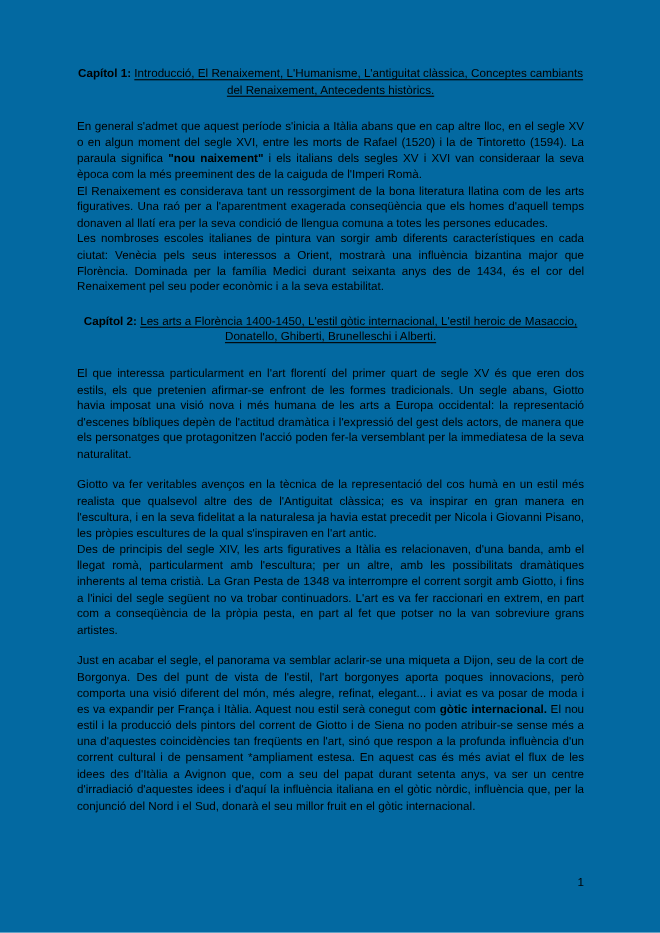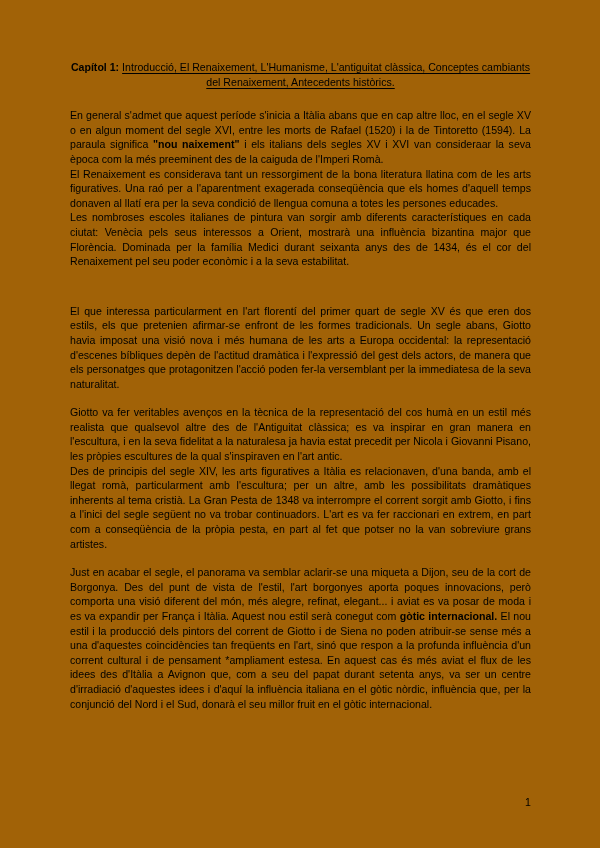--- a/index.html
+++ b/index.html
@@ -12,21 +12,21 @@
     width: 600px;
     height: 848px;
     font-family: "Liberation Sans", sans-serif;
     color: #000000;
     -webkit-font-smoothing: antialiased;
   }
   .page {
     position: relative;
     width: 600px;
     height: 848px;
-    background: #a16207;
+    background: #0369a1;
     box-sizing: border-box;
     overflow: hidden;
   }
   .content {
     position: absolute;
     left: 70px;
     top: 60px;
     width: 461px;
   }
   .heading {
@@ -79,20 +79,21 @@
     <div class="gap-lg"></div>
 
     <p class="body-par"><span>En general s'admet que aquest període s'inicia a Itàlia abans que en cap altre lloc, en el segle XV o en algun moment del segle XVI, entre les morts de Rafael (1520) i la de Tintoretto (1594). La paraula significa </span><b>"nou naixement"</b><span> i els italians dels segles XV i XVI van consideraar la seva època com la més preeminent des de la caiguda de l'Imperi Romà.</span></p>
 
     <p class="body-par">El Renaixement es considerava tant un ressorgiment de la bona literatura llatina com de les arts figuratives. Una raó per a l'aparentment exagerada conseqüència que els homes d'aquell temps donaven al llatí era per la seva condició de llengua comuna a totes les persones educades.</p>
 
     <p class="body-par">Les nombroses escoles italianes de pintura van sorgir amb diferents característiques en cada ciutat: Venècia pels seus interessos a Orient, mostrarà una influència bizantina major que Florència. Dominada per la família Medici durant seixanta anys des de 1434, és el cor del Renaixement pel seu poder econòmic i a la seva estabilitat.</p>
 
     <div class="gap-md"></div>
 
+    <div class="heading"><span class="chap-label">Capítol 2:</span> <span class="chap-title">Les arts a Florència 1400-1450, L'estil gòtic internacional, L'estil heroic de Masaccio, Donatello, Ghiberti, Brunelleschi i Alberti.</span></div>
 
     <div class="gap-lg"></div>
 
     <p class="body-par">El que interessa particularment en l'art florentí del primer quart de segle XV és que eren dos estils, els que pretenien afirmar-se enfront de les formes tradicionals. Un segle abans, Giotto havia imposat una visió nova i més humana de les arts a Europa occidental: la representació d'escenes bíbliques depèn de l'actitud dramàtica i l'expressió del gest dels actors, de manera que els personatges que protagonitzen l'acció poden fer-la versemblant per la immediatesa de la seva naturalitat.</p>
 
     <div class="gap-sm"></div>
 
     <p class="body-par">Giotto va fer veritables avenços en la tècnica de la representació del cos humà en un estil més realista que qualsevol altre des de l'Antiguitat clàssica; es va inspirar en gran manera en l'escultura, i en la seva fidelitat a la naturalesa ja havia estat precedit per Nicola i Giovanni Pisano, les pròpies escultures de la qual s'inspiraven en l'art antic.</p>
 
     <p class="body-par">Des de principis del segle XIV, les arts figuratives a Itàlia es relacionaven, d'una banda, amb el llegat romà, particularment amb l'escultura; per un altre, amb les possibilitats dramàtiques inherents al tema cristià. La Gran Pesta de 1348 va interrompre el corrent sorgit amb Giotto, i fins a l'inici del segle següent no va trobar continuadors. L'art es va fer raccionari en extrem, en part com a conseqüència de la pròpia pesta, en part al fet que potser no la van sobreviure grans artistes.</p>

